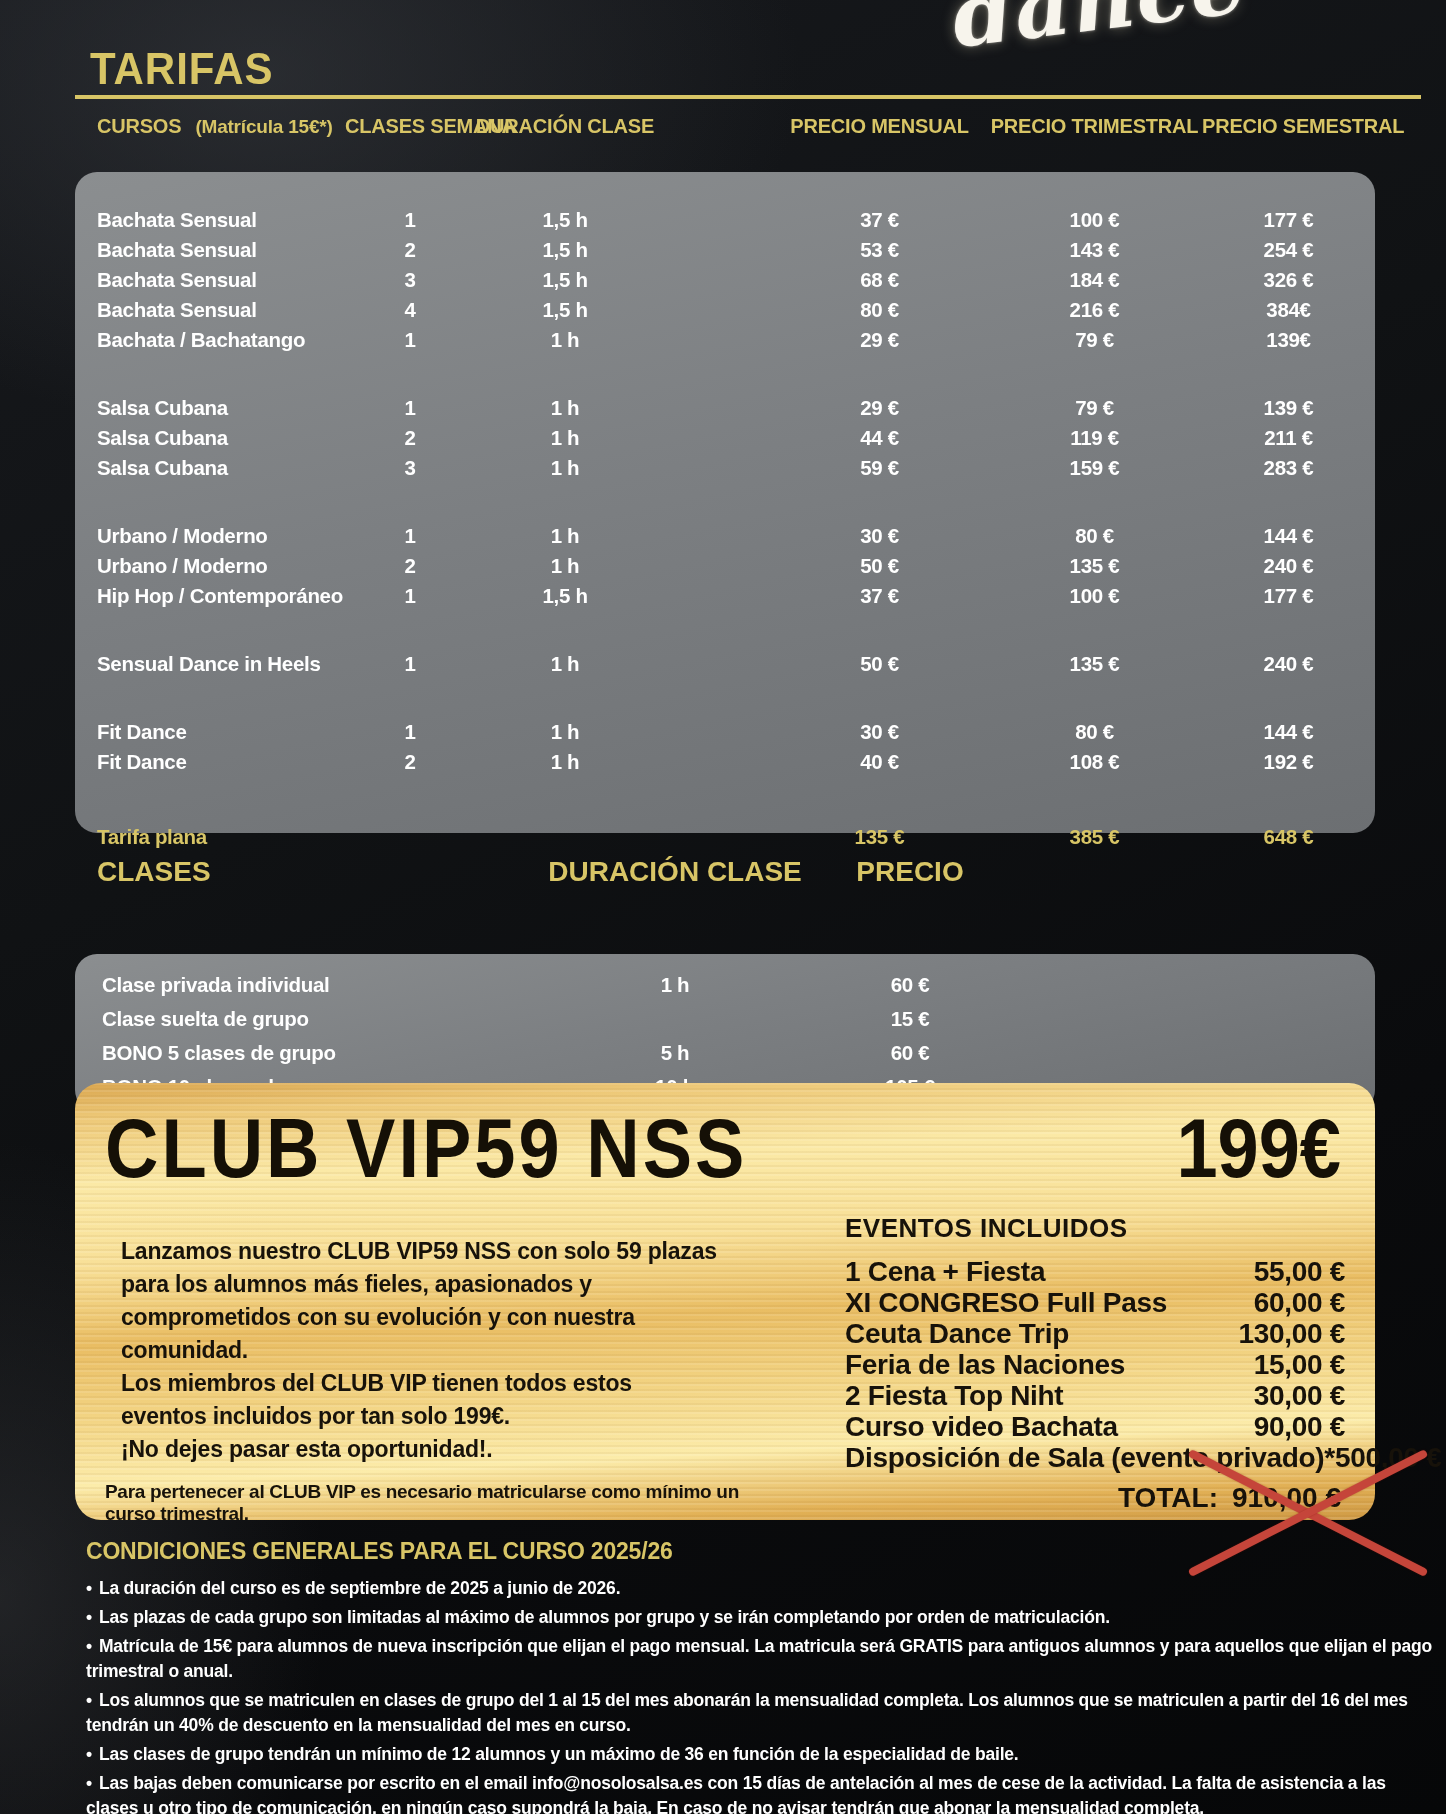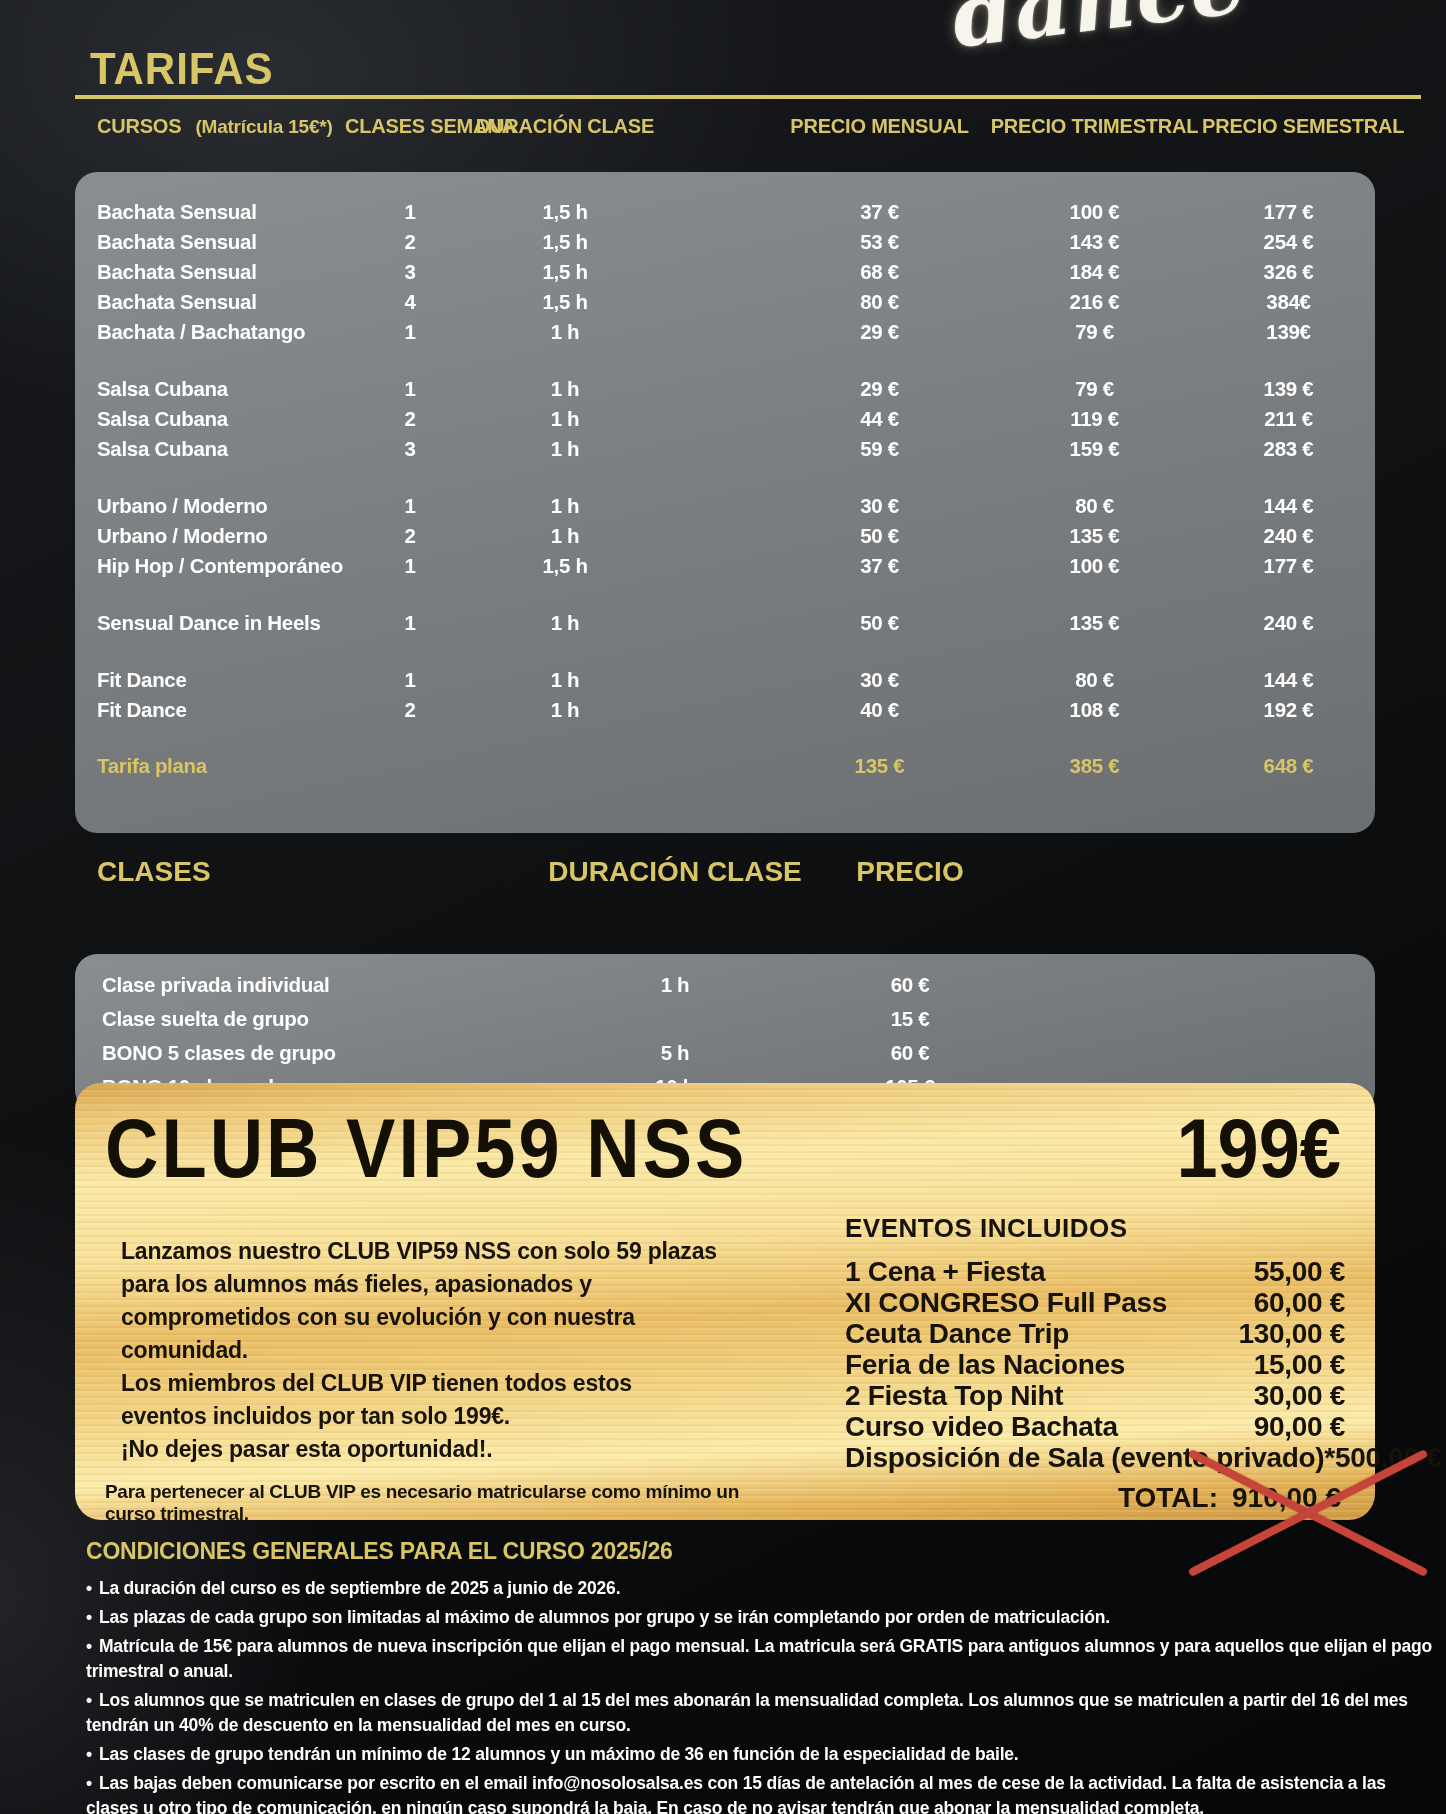--- a/index.html
+++ b/index.html
@@ -37,24 +37,24 @@
     position:absolute; left:75px; top:112px; width:1300px; height:28px;
     color:#d8c566; font-size:20px; font-weight:800; letter-spacing:-0.2px;
   }
   .courses-header .note { font-size:19px; margin-left:14px; font-weight:800; }
 
   .panel {
     position:absolute; left:75px; width:1300px; border-radius:22px;
     background:linear-gradient(168deg, #8b8e90 0%, #7c7f82 45%, #6c6f72 100%);
   }
   .panel-courses { top:172px; height:661px; padding-top:25px; }
-  .course-group { margin-top:27px; }
-  .course-group:first-child { margin-top:0; }
+  .course-group { margin-top:38px; }
+  .course-group:first-child { margin-top:8px; }
   .row { height:30px; font-size:20.5px; font-weight:800; letter-spacing:-0.3px; color:#fff; }
-  .row-flat { margin-top:26px; color:#d8c566; }
+  .row-flat { margin-top:45px; color:#d8c566; }
   .row-flat .cell-left, .row-flat .cell-center { color:#d8c566; }
 
   
   .grid-classes { display:grid; grid-template-columns:450px 300px 170px 380px; align-items:center; }
   .grid-classes .cell-left { padding-left:27px; }
   .classes-header {
     position:absolute; left:75px; top:856px; width:1300px; height:28px;
     color:#d8c566; font-size:28px; font-weight:800;
   }
   .classes-header .cell-left { padding-left:22px; }

